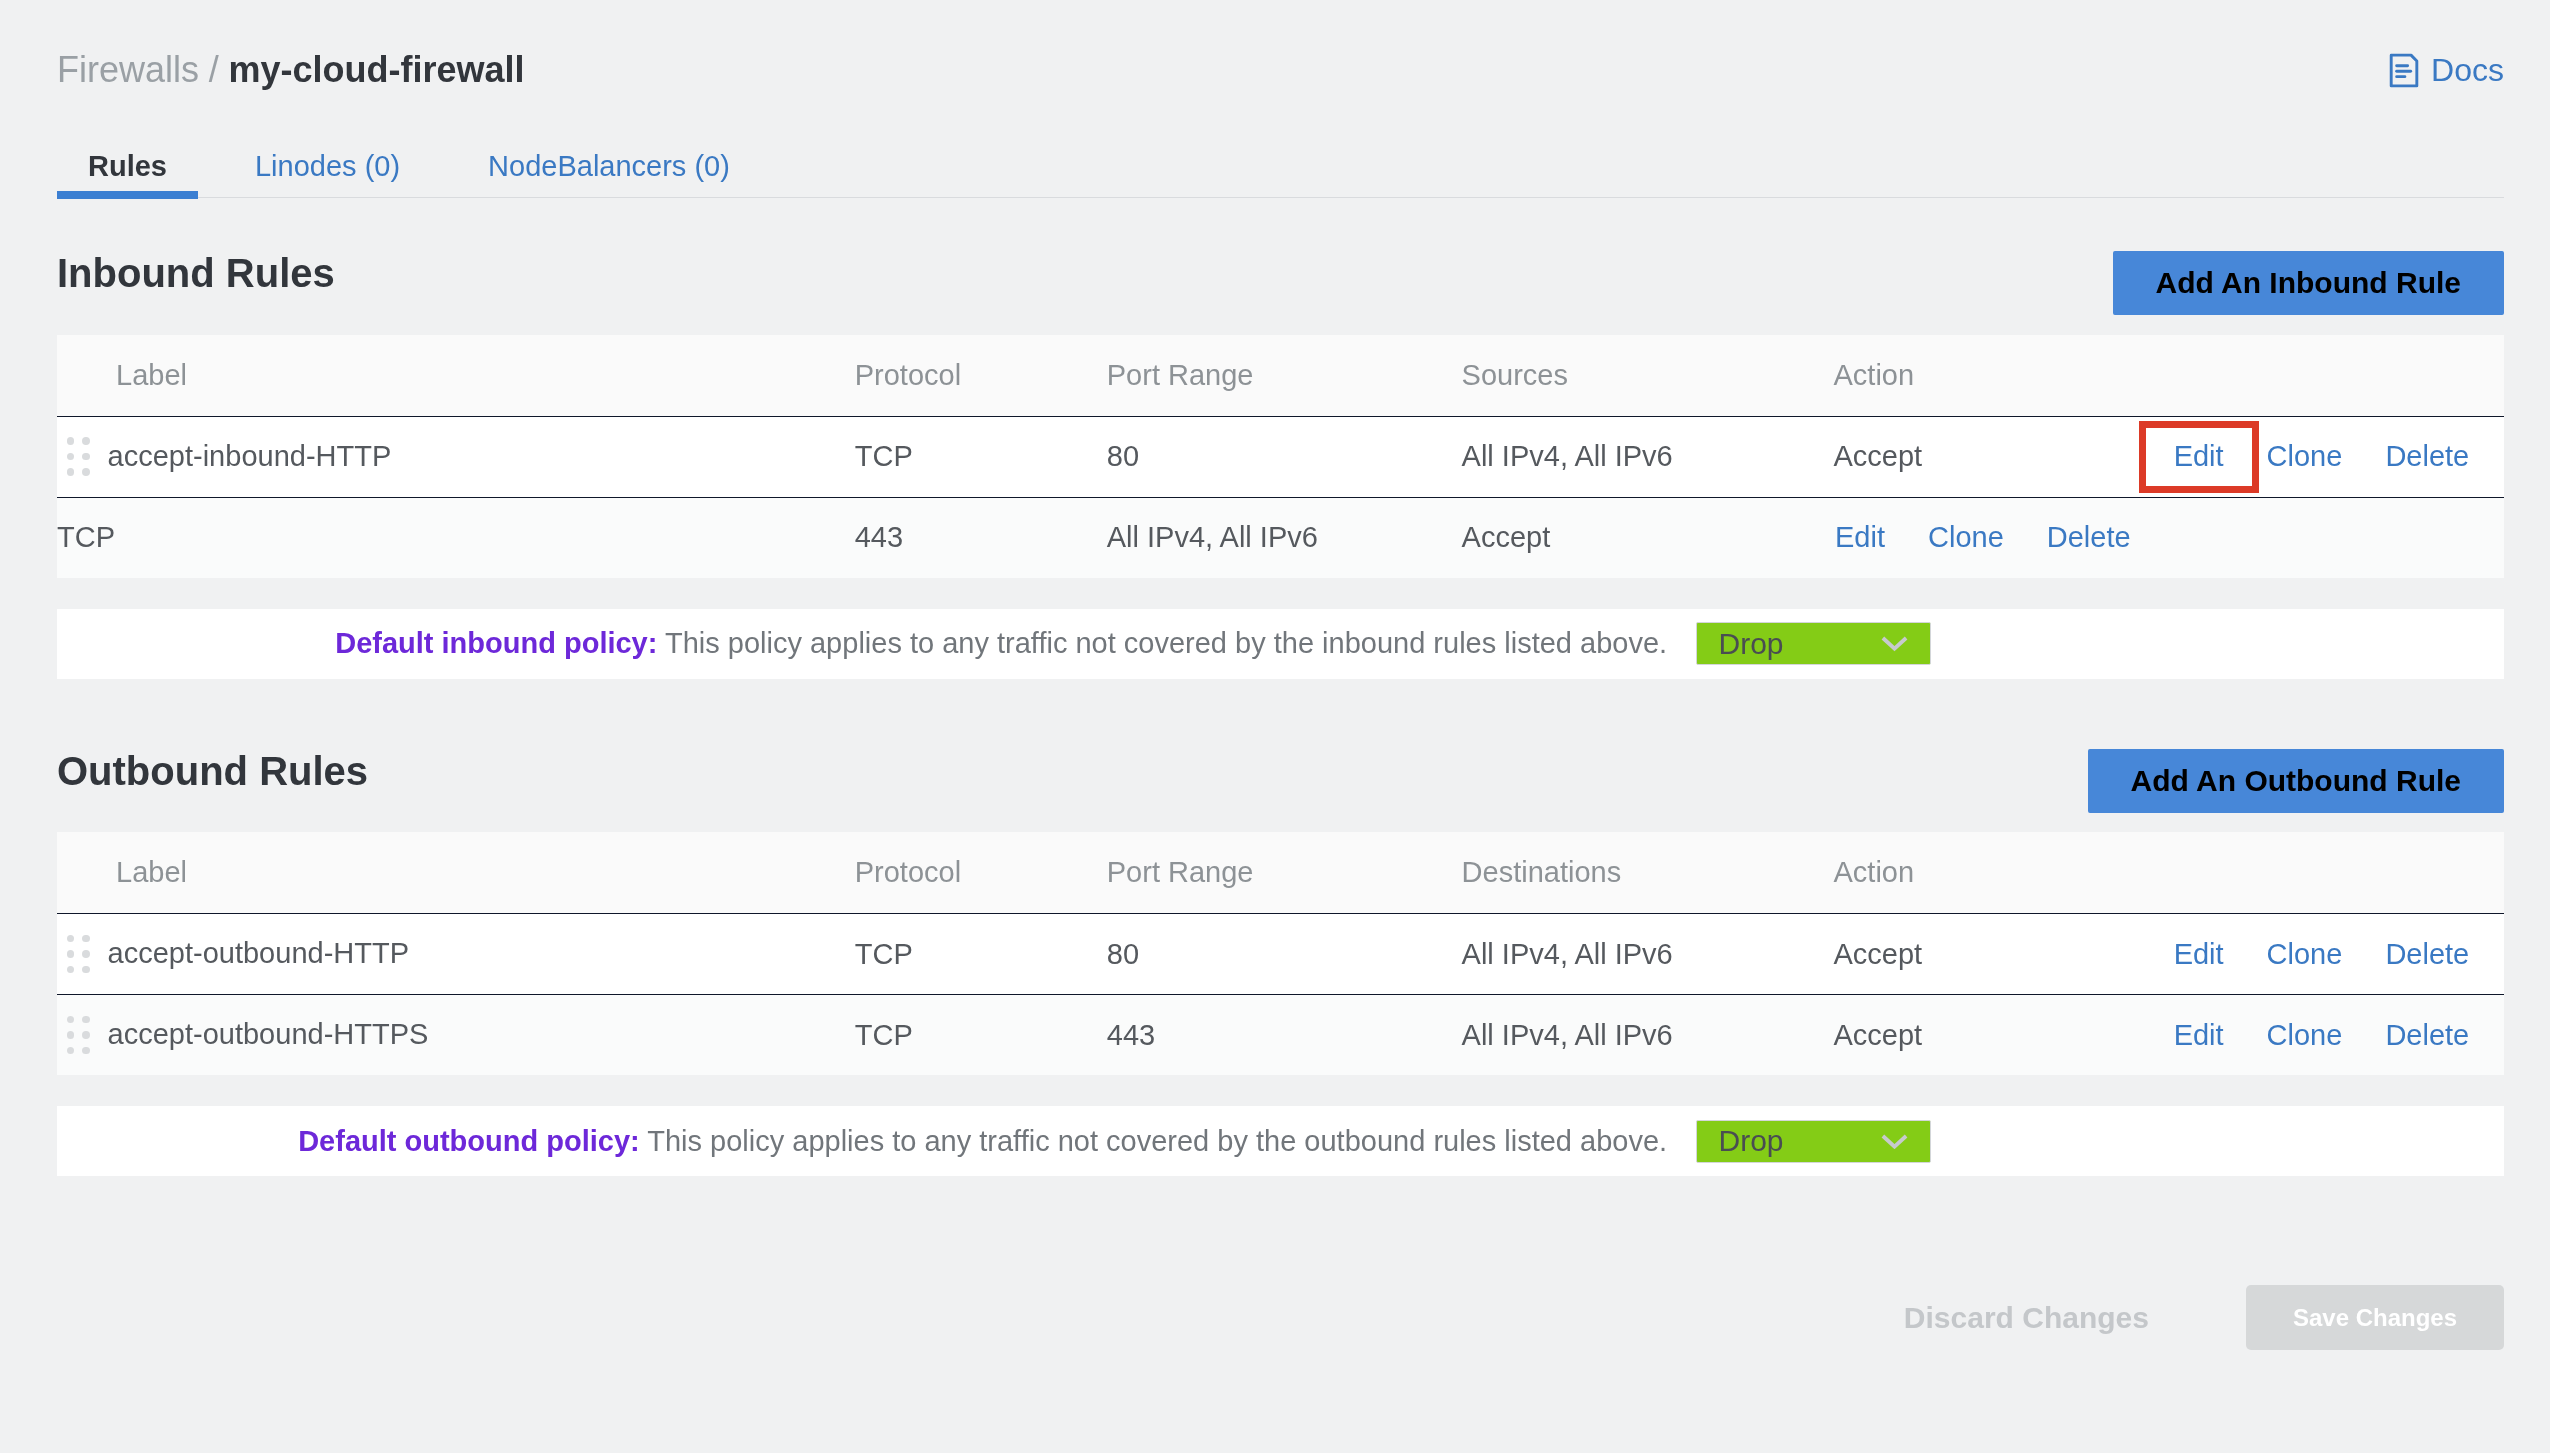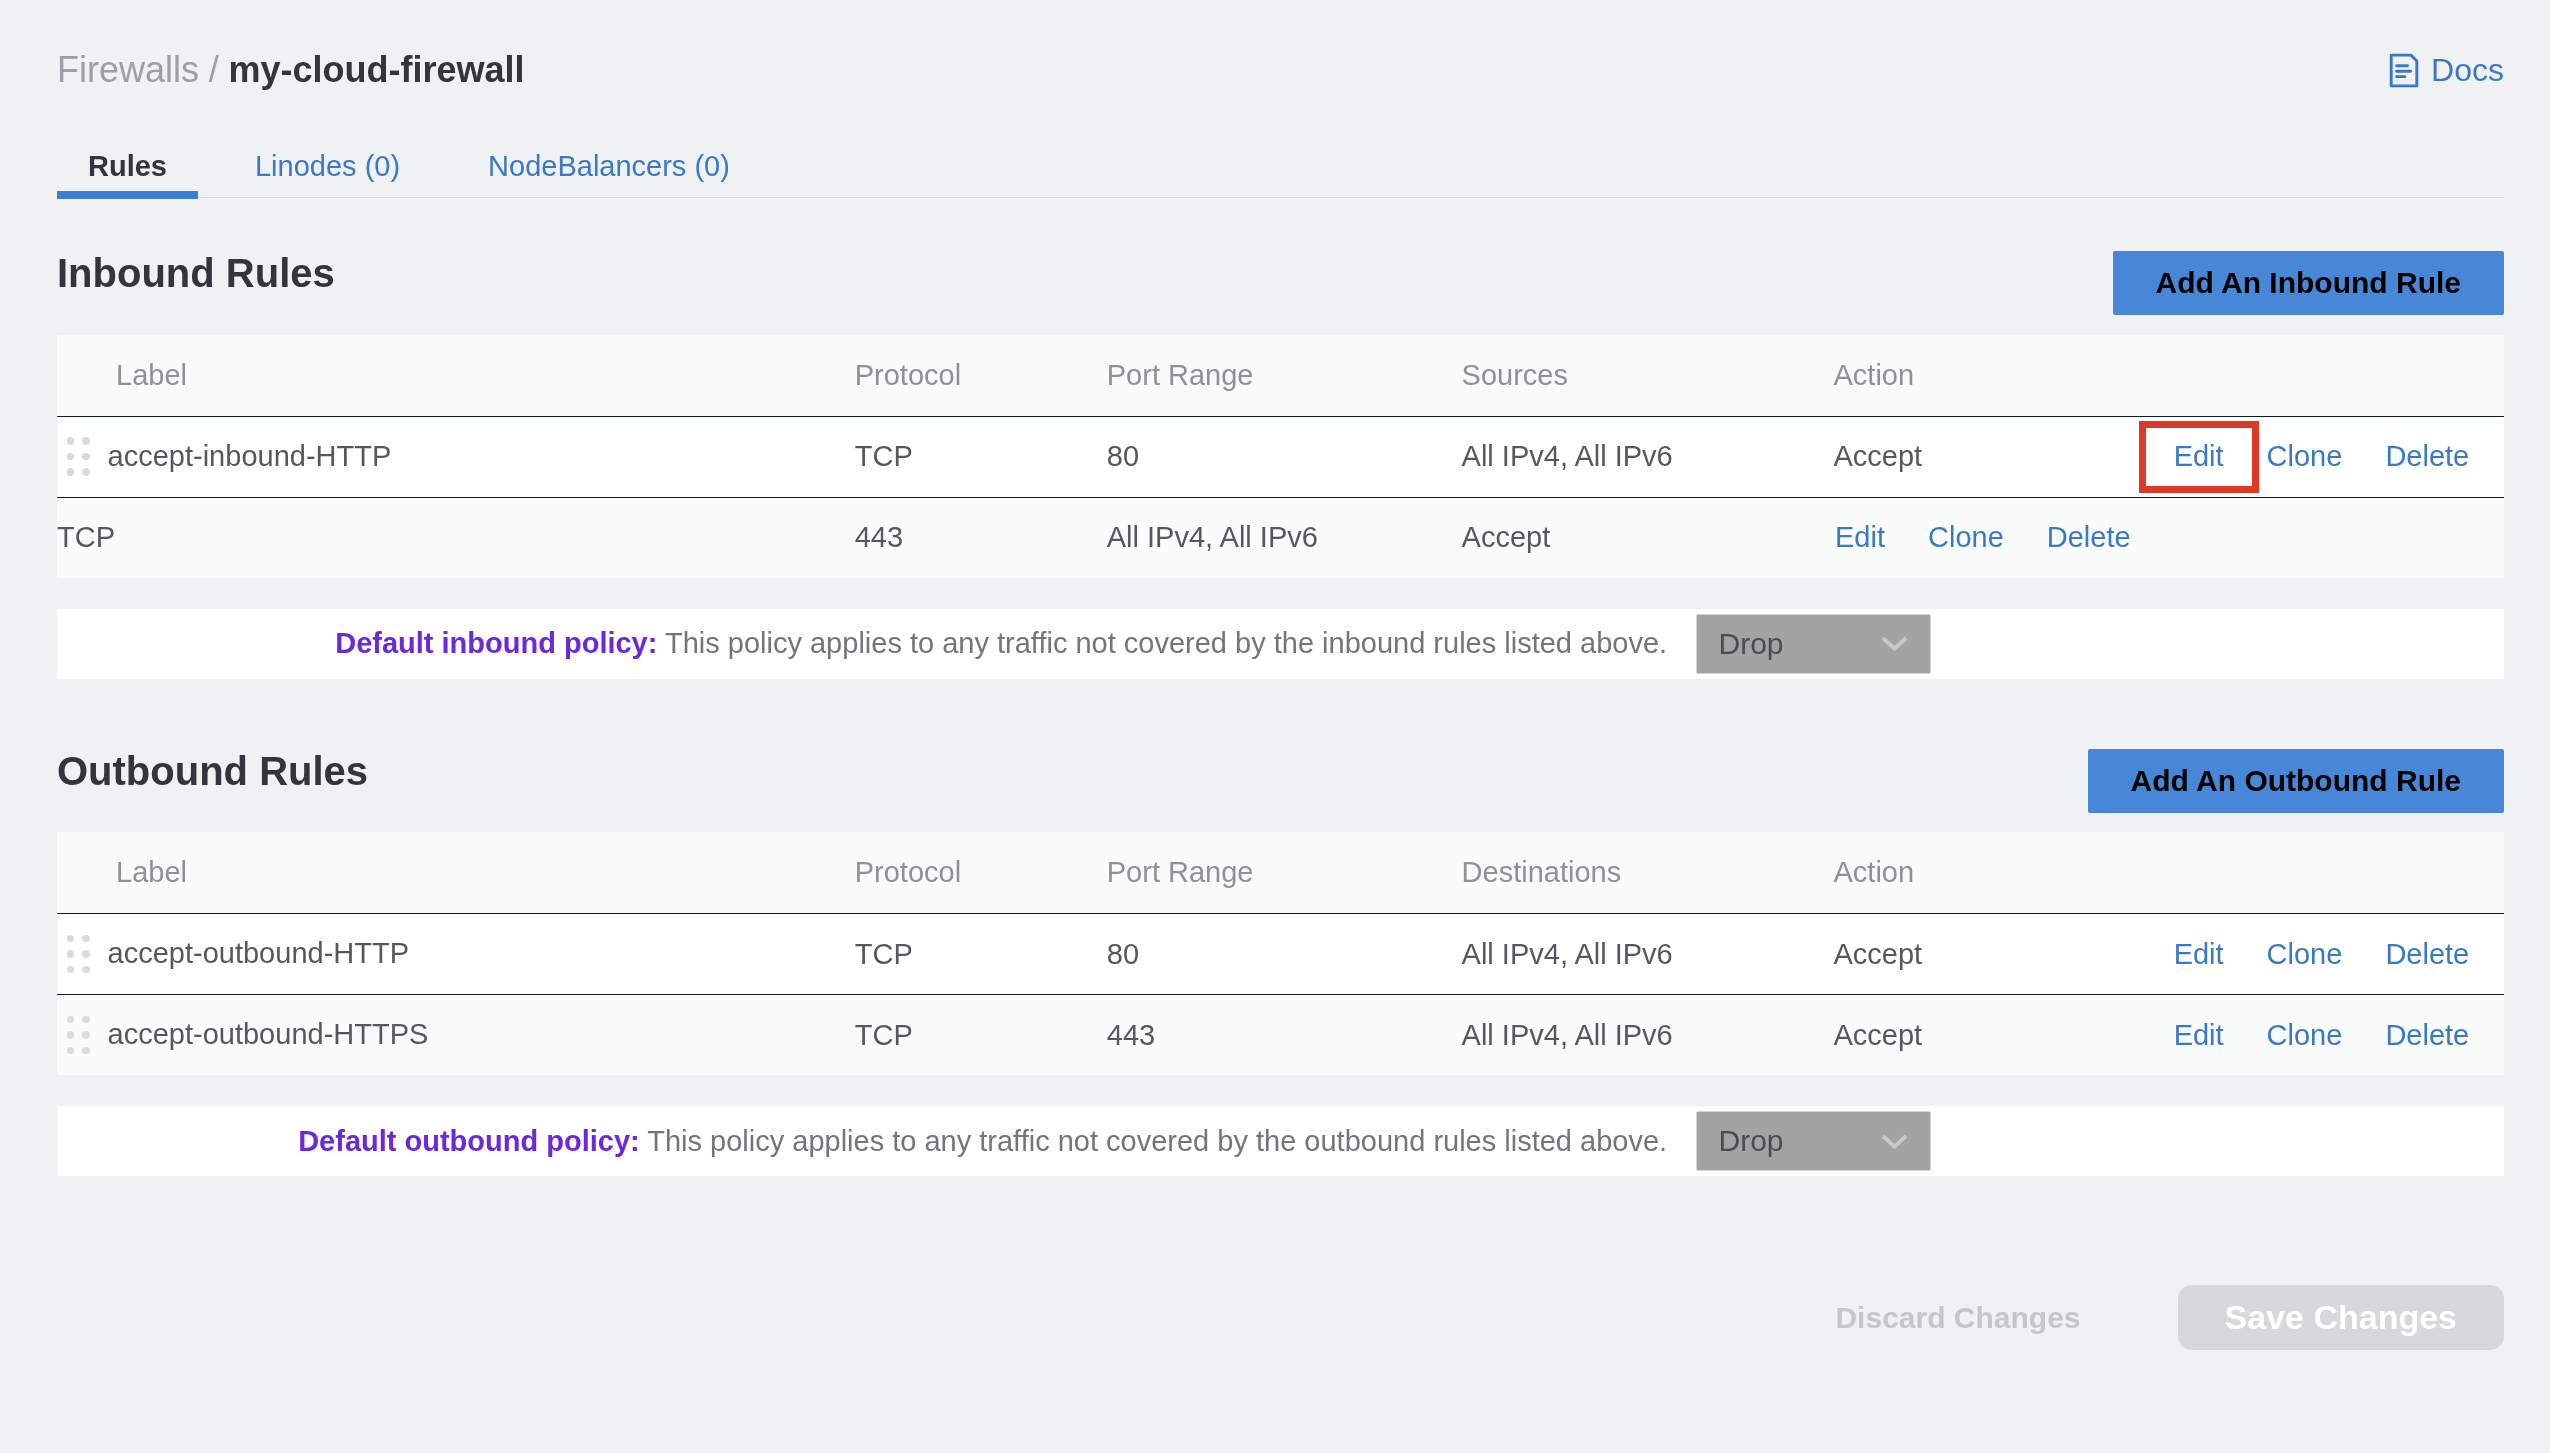--- a/index.html
+++ b/index.html
@@ -61,36 +61,36 @@
   .drag i{background:#d9dbdd;border-radius:50%;}
   .links{display:flex;justify-content:flex-end;gap:43px;padding-right:43px;}
   .links a{color:var(--link);text-decoration:none;cursor:pointer;position:relative;}
   .ring{position:absolute;inset:-19.5px -35px;border:7.8px solid var(--highlight);pointer-events:none;}
 
   
   .policy{margin-top:31px;background:#fff;height:70px;display:flex;align-items:center;}
   .policy-text{width:65.8%;text-align:right;font-size:29px;color:#71767b;}
   .policy-text b{color:#6d28d9;}
   .policy-select{
-    margin-left:29px;width:235px;height:60px;background:#a3a3a3;
+    margin-left:29px;width:235px;height:43px;background:#84cc16;
     border:1.9px solid #d3d6d9;border-radius:1.9px;cursor:pointer;
     display:flex;align-items:center;justify-content:space-between;
     padding:0 21.4px;font-size:30px;color:#494d52;
   }
 
   
   .footer{margin-top:109px;display:flex;justify-content:flex-end;align-items:center;}
   .btn-text-disabled{
     background:none;border:none;cursor:default;font-family:inherit;
     font-size:30px;font-weight:bold;color:var(--disabled-text);margin-right:97px;
   }
   .btn-disabled{
     background:var(--disabled-bg);color:#fff;border:none;cursor:default;
-    font-family:inherit;font-size:34px;font-weight:bold;
-    height:65px;padding:0 47px;border-radius:14px;
+    font-family:inherit;font-size:24px;font-weight:bold;
+    height:65px;padding:0 47px;border-radius:5px;
   }
 </style>
 </head>
 <body>
 
 <div class="page">
 
   <div class="topbar">
     <div class="breadcrumb">
       <span>Firewalls</span><span class="sep">/</span><span class="current">my-cloud-firewall</span>

